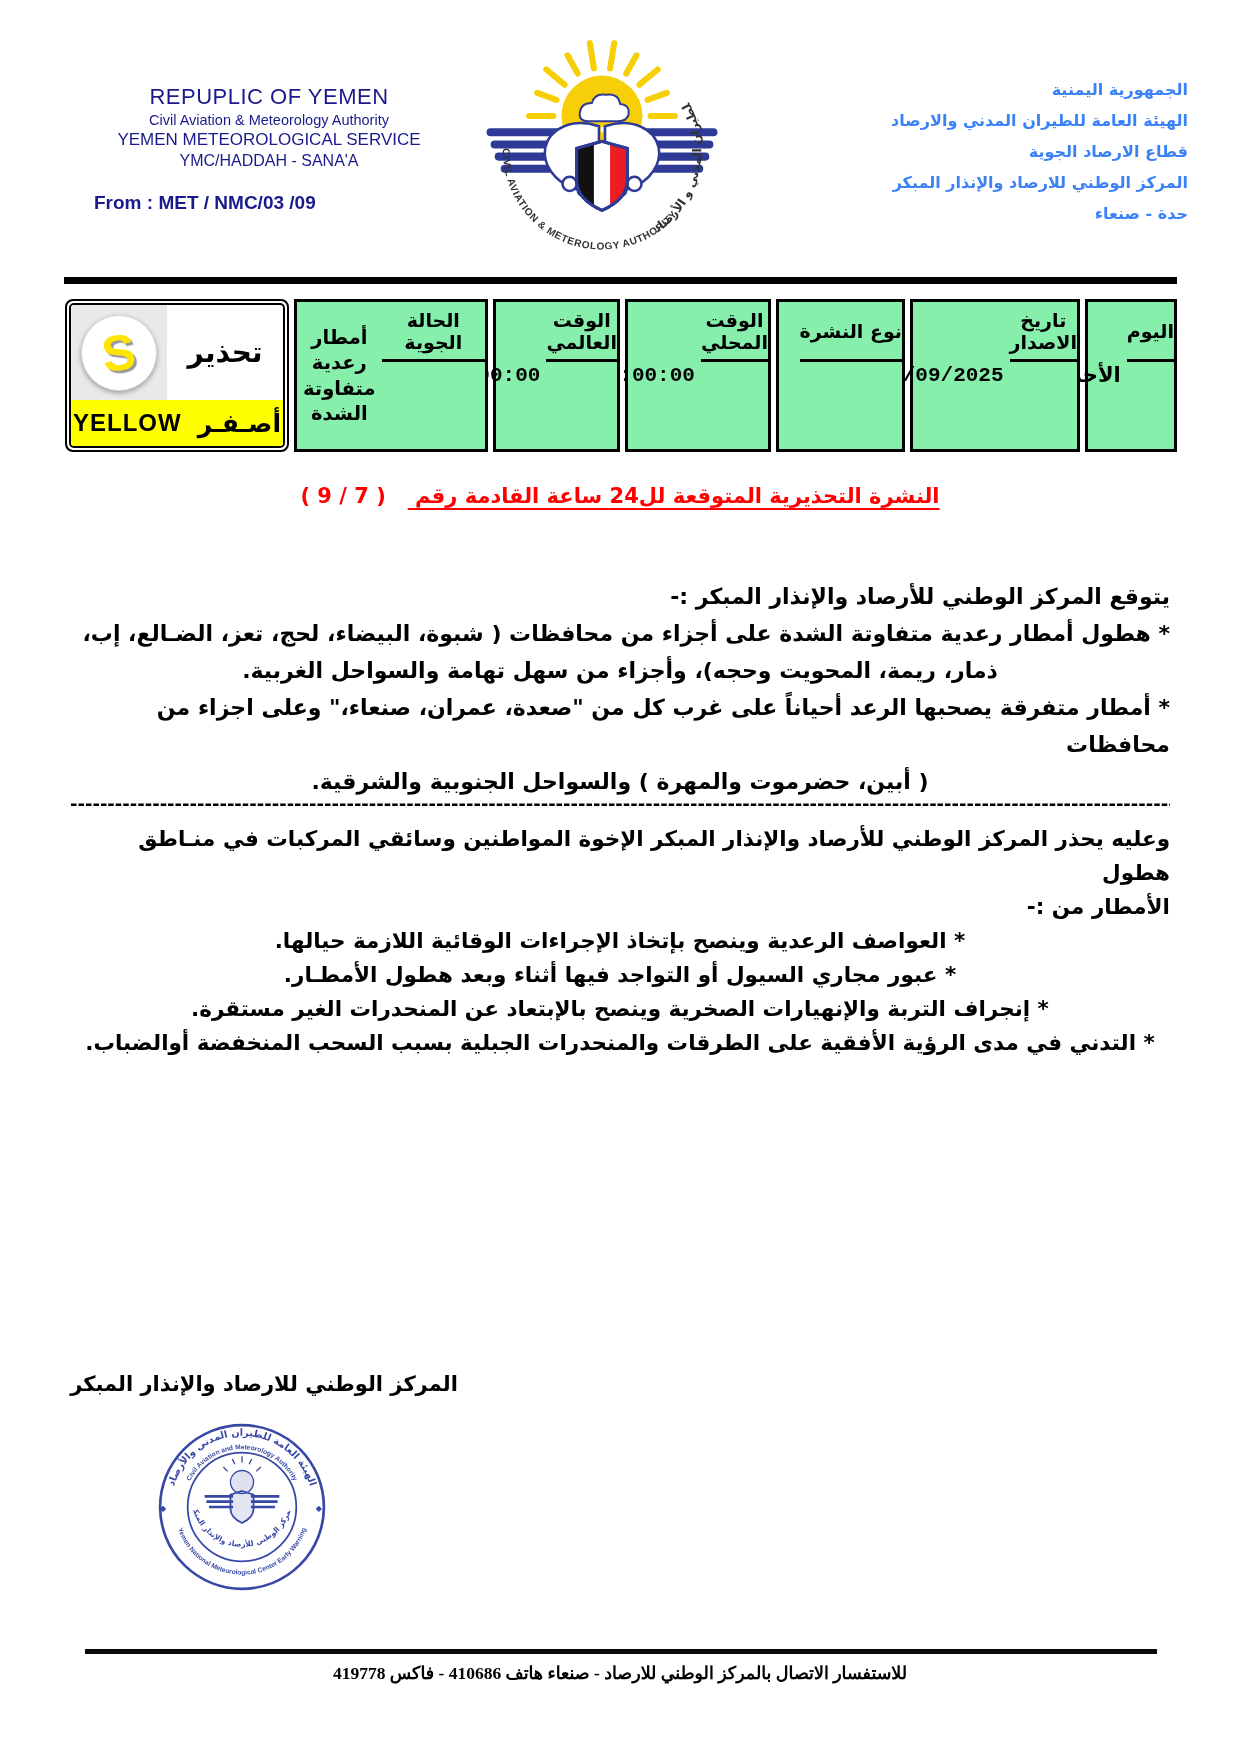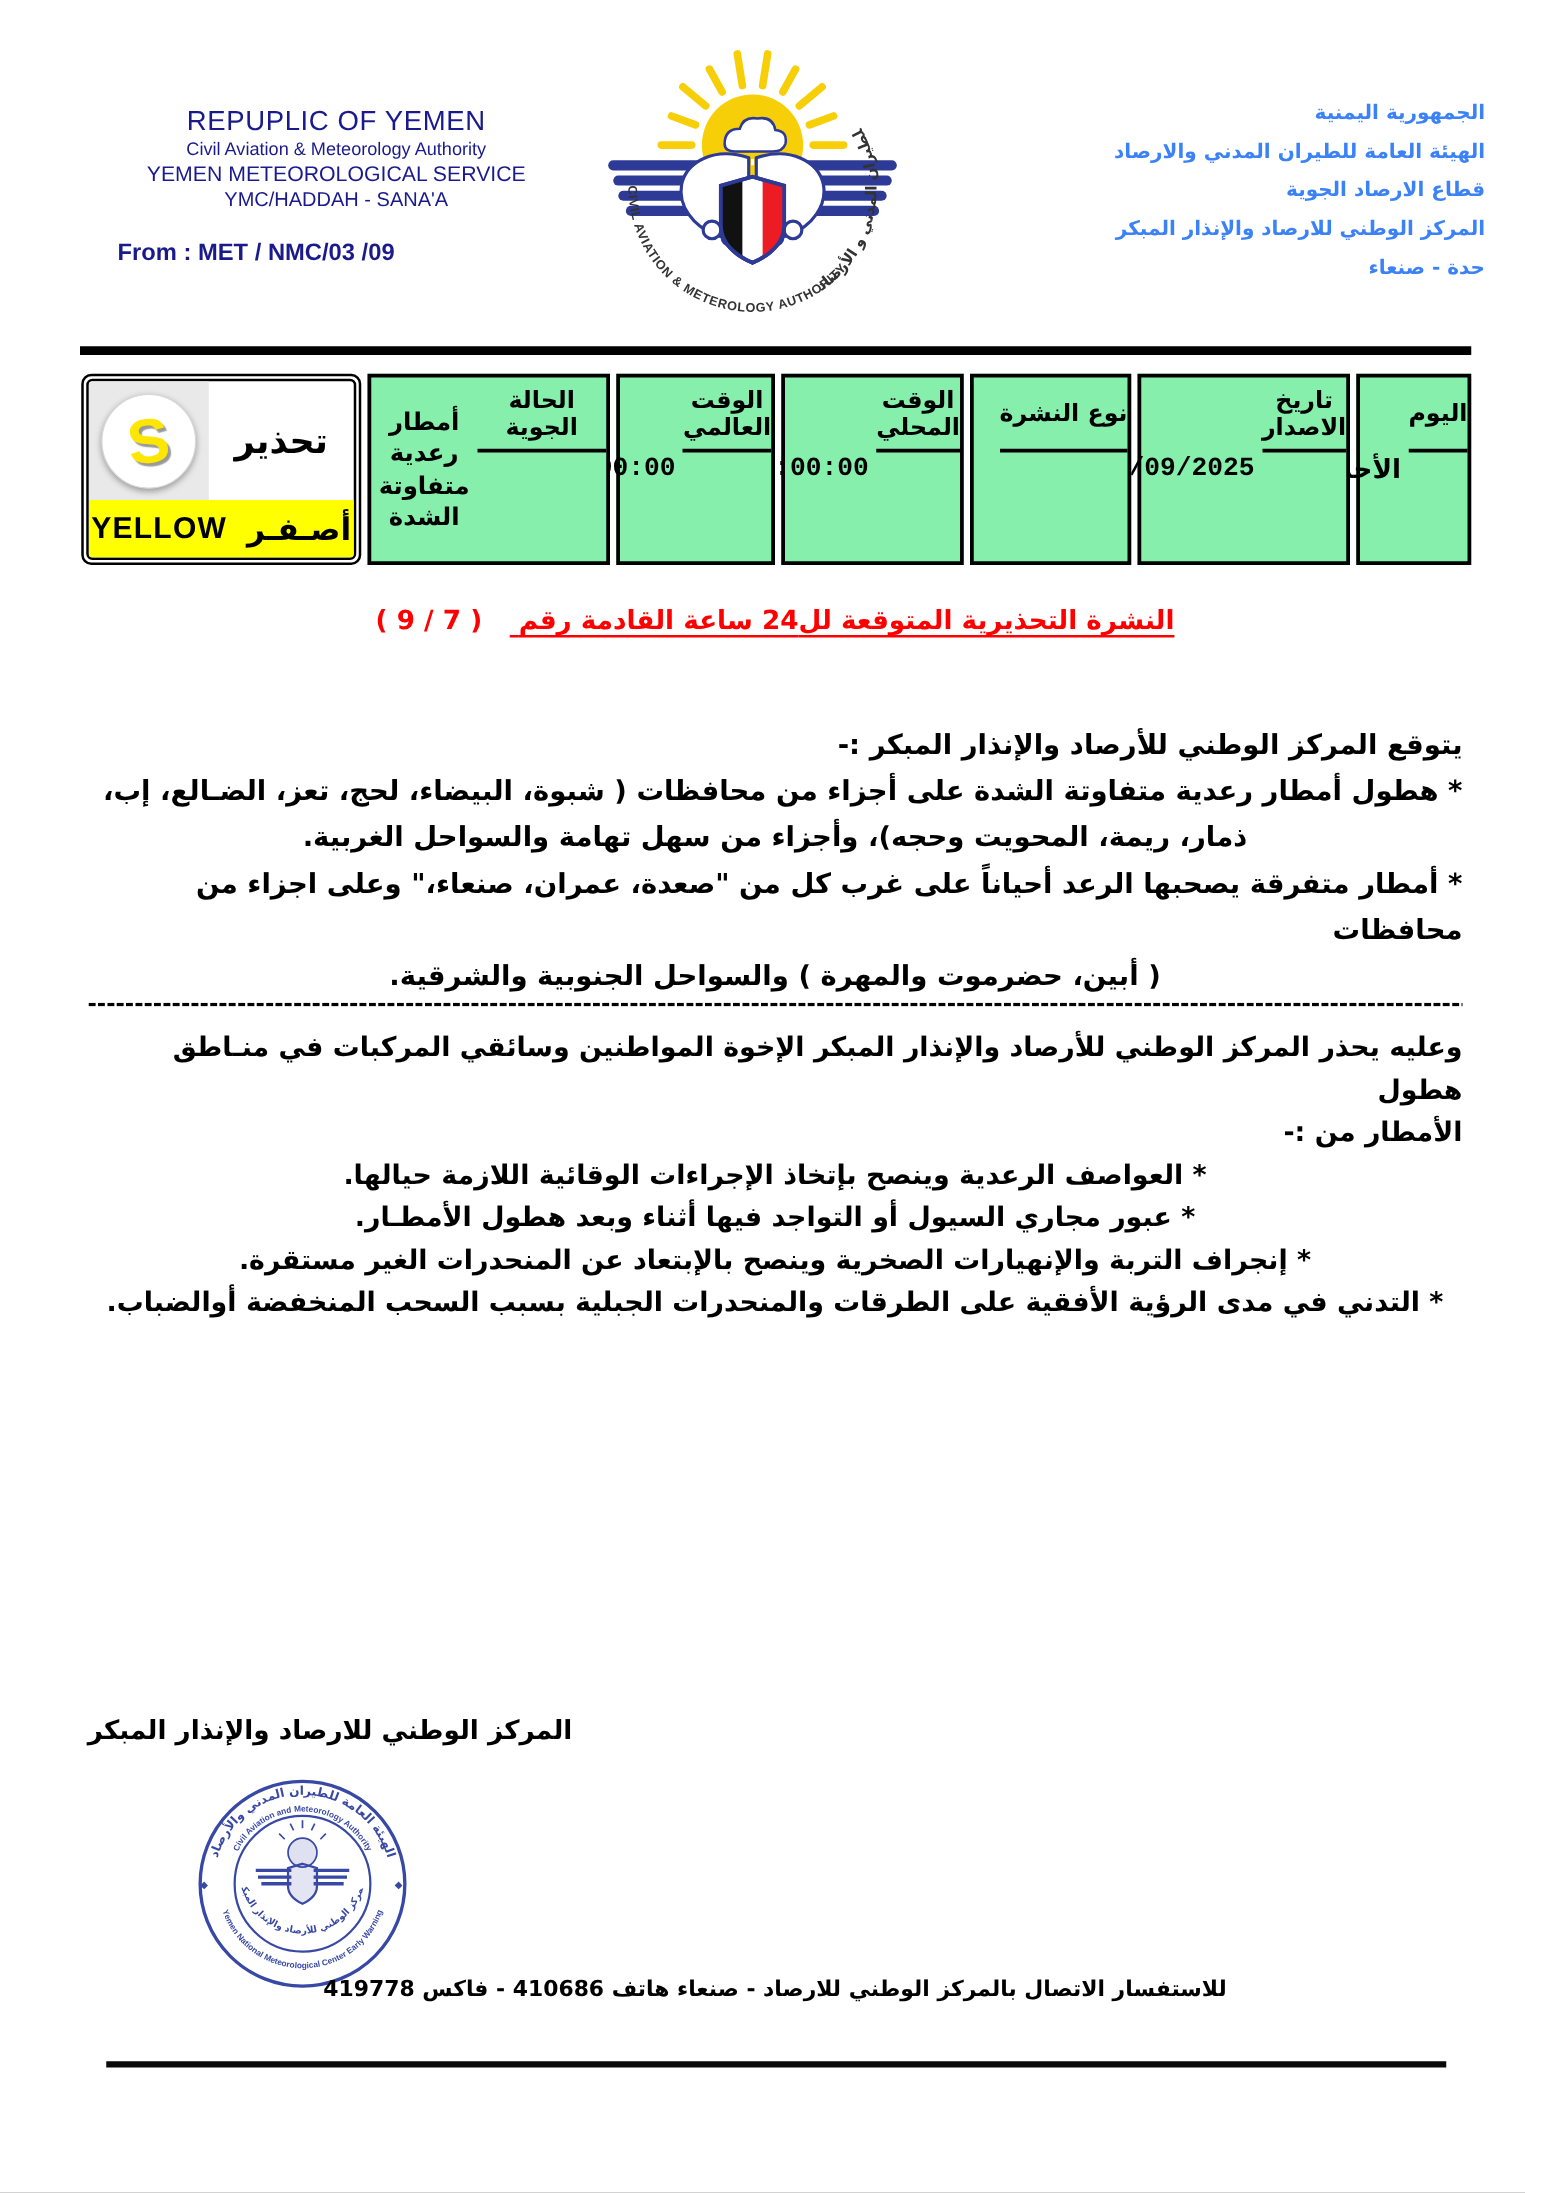--- a/index.html
+++ b/index.html
@@ -84,22 +84,22 @@
     white-space:nowrap; font-weight:bold; font-size:18px; letter-spacing:0; direction:ltr;
   }
   
   .sig {
     position:absolute; left:68px; top:1372px; width:392px; text-align:center;
     font-weight:bold; font-size:21px; direction:rtl;
   }
   .stamp-wrap { position:absolute; left:153px; top:1418px; width:178px; height:178px; opacity:.93; }
   
   .footer-text {
-    position:absolute; left:0; top:1582px; width:100%; text-align:center; direction:rtl;
-    font-weight:bold; font-size:17.5px;
+    position:absolute; left:0; top:1663px; width:100%; text-align:center; direction:rtl;
+    font-weight:bold; font-size:17.5px;font-family:Liberation Serif, serif;
   }
 </style>
 </head>
 <body>
 
 <div class="page">
 
   <div class="hdr-left">
     <div class="l1">REPUPLIC OF YEMEN</div>
     <div class="l2">Civil Aviation &amp; Meteorology Authority</div>

